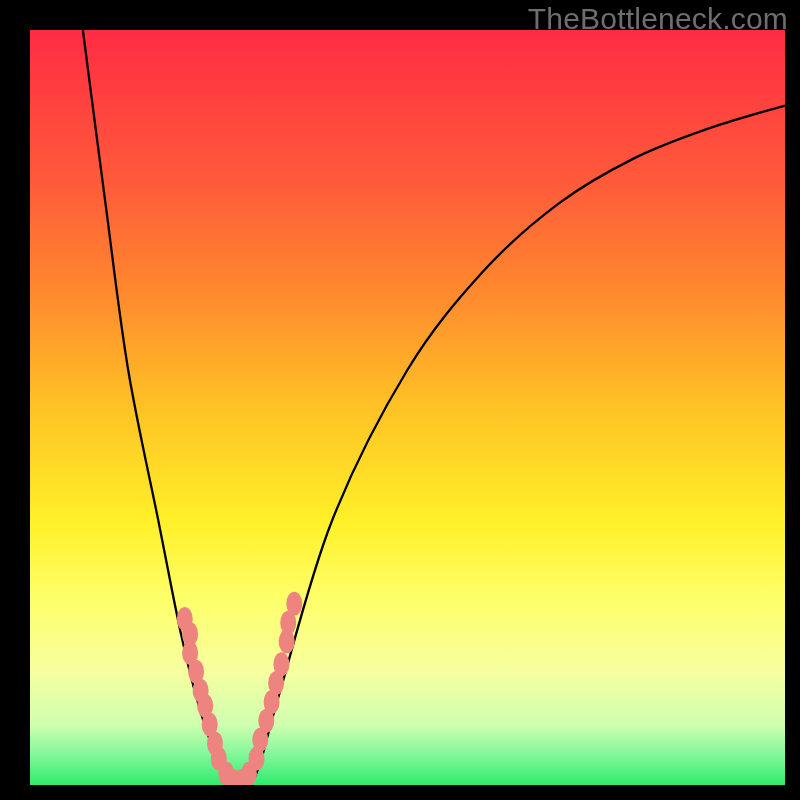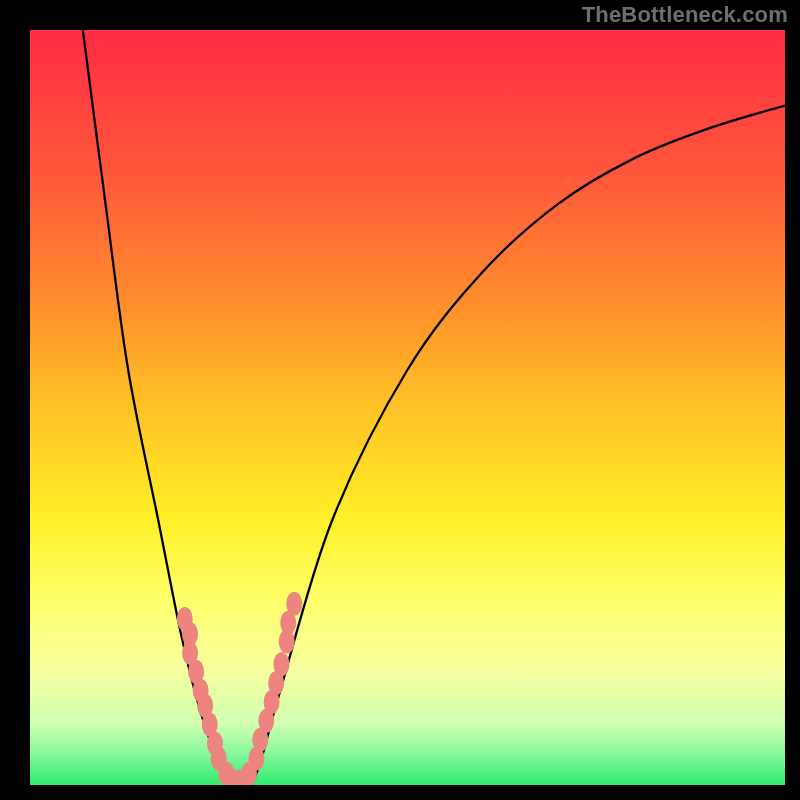--- a/index.html
+++ b/index.html
@@ -35,23 +35,23 @@
       #cfffb0 92%,
       #82f79a 96%,
       #2feb6d 100%
     );
   }
   .watermark {
     position: absolute;
     top: 2px;
     right: 12px;
     color: #6e6e6e;
-    font-size: 22px;
+    font-size: 30px;
     letter-spacing: 0.2px;
-    font-weight: 700;
+    font-weight: 400;
   }
   svg.overlay {
     position: absolute;
     left: 0;
     top: 0;
     width: 755px;
     height: 755px;
   }
   .curve {
     fill: none;

